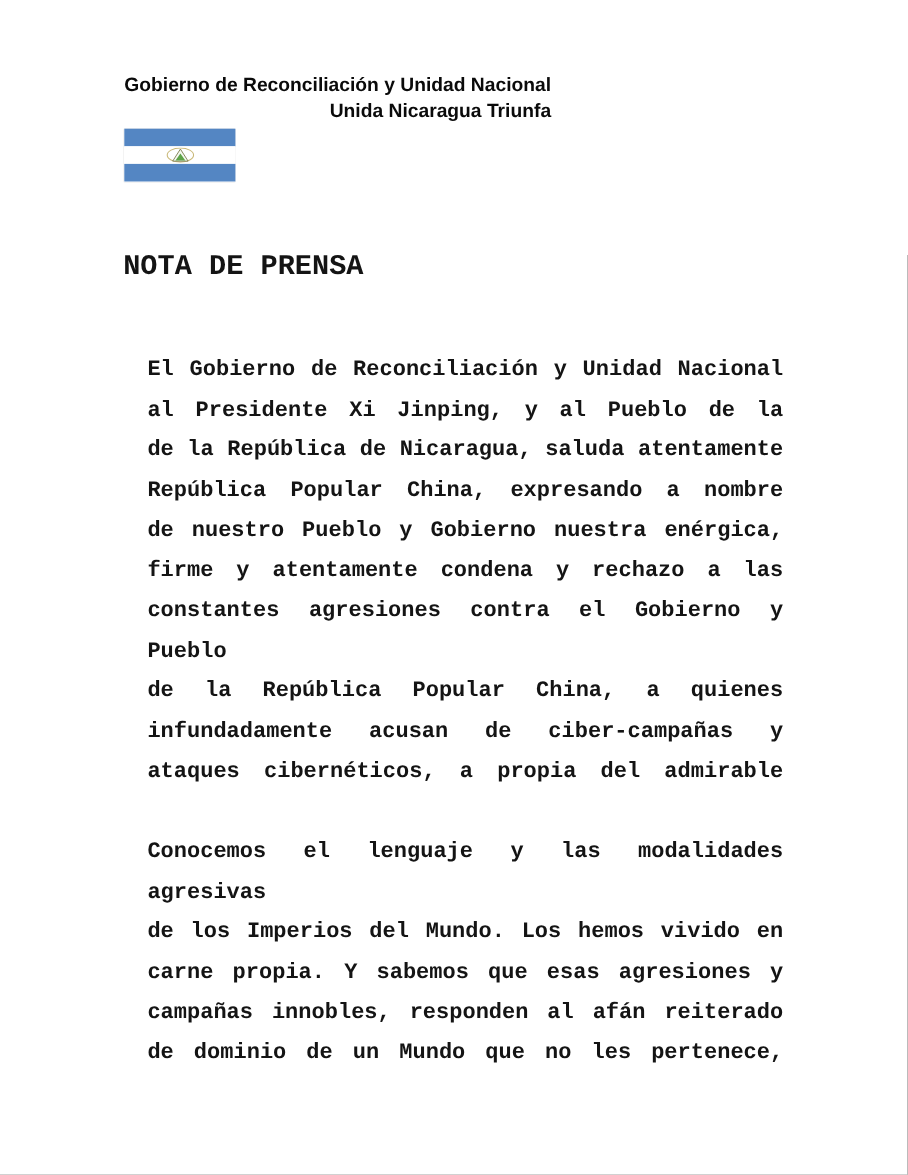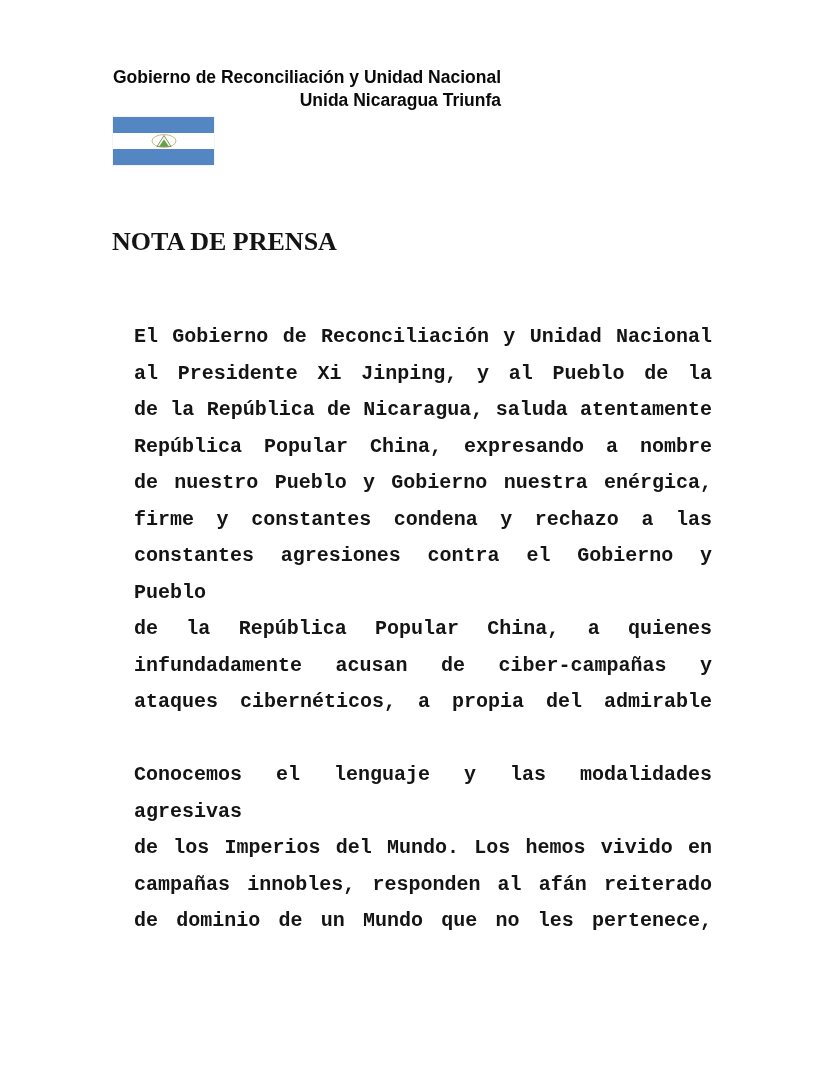--- a/index.html
+++ b/index.html
@@ -42,21 +42,21 @@
     display: flex;
     align-items: center;
     justify-content: center;
   }
   
   .doc-title {
     position: absolute;
     left: 112px;
     top: 226px;
     margin: 0;
-    font-family: Liberation Serif, serif;
+    font-family: Liberation Mono, monospace;
     font-weight: bold;
     font-size: 26px;
     line-height: 32px;
     color: var(--text, #141414);
     white-space: nowrap;
   }
   
   .body-text {
     position: absolute;
     left: 113px;
@@ -101,27 +101,28 @@
 
   <h1 class="doc-title">NOTA DE PRENSA</h1>
 
   <main class="body-text">
     <div class="para">
       <div class="bline">El Gobierno de Reconciliación y Unidad Nacional</div>
       <div class="bline">al Presidente Xi Jinping, y al Pueblo de la</div>
       <div class="bline">de la República de Nicaragua, saluda atentamente</div>
       <div class="bline">República Popular China, expresando a nombre</div>
       <div class="bline">de nuestro Pueblo y Gobierno nuestra enérgica,</div>
-      <div class="bline">firme y constantes condena y rechazo a las</div>
+      <div class="bline">firme y atentamente condena y rechazo a las</div>
       <div class="bline">constantes agresiones contra el Gobierno y Pueblo</div>
       <div class="bline">de la República Popular China, a quienes</div>
       <div class="bline">infundadamente acusan de ciber-campañas y</div>
       <div class="bline">ataques cibernéticos, a propia del admirable</div>
     </div>
     <div class="para">
       <div class="bline">Conocemos el lenguaje y las modalidades agresivas</div>
       <div class="bline">de los Imperios del Mundo. Los hemos vivido en</div>
+      <div class="bline">carne propia. Y sabemos que esas agresiones y</div>
       <div class="bline">campañas innobles, responden al afán reiterado</div>
       <div class="bline">de dominio de un Mundo que no les pertenece,</div>
     </div>
   </main>
 
 </div>
 
 </body></html>

